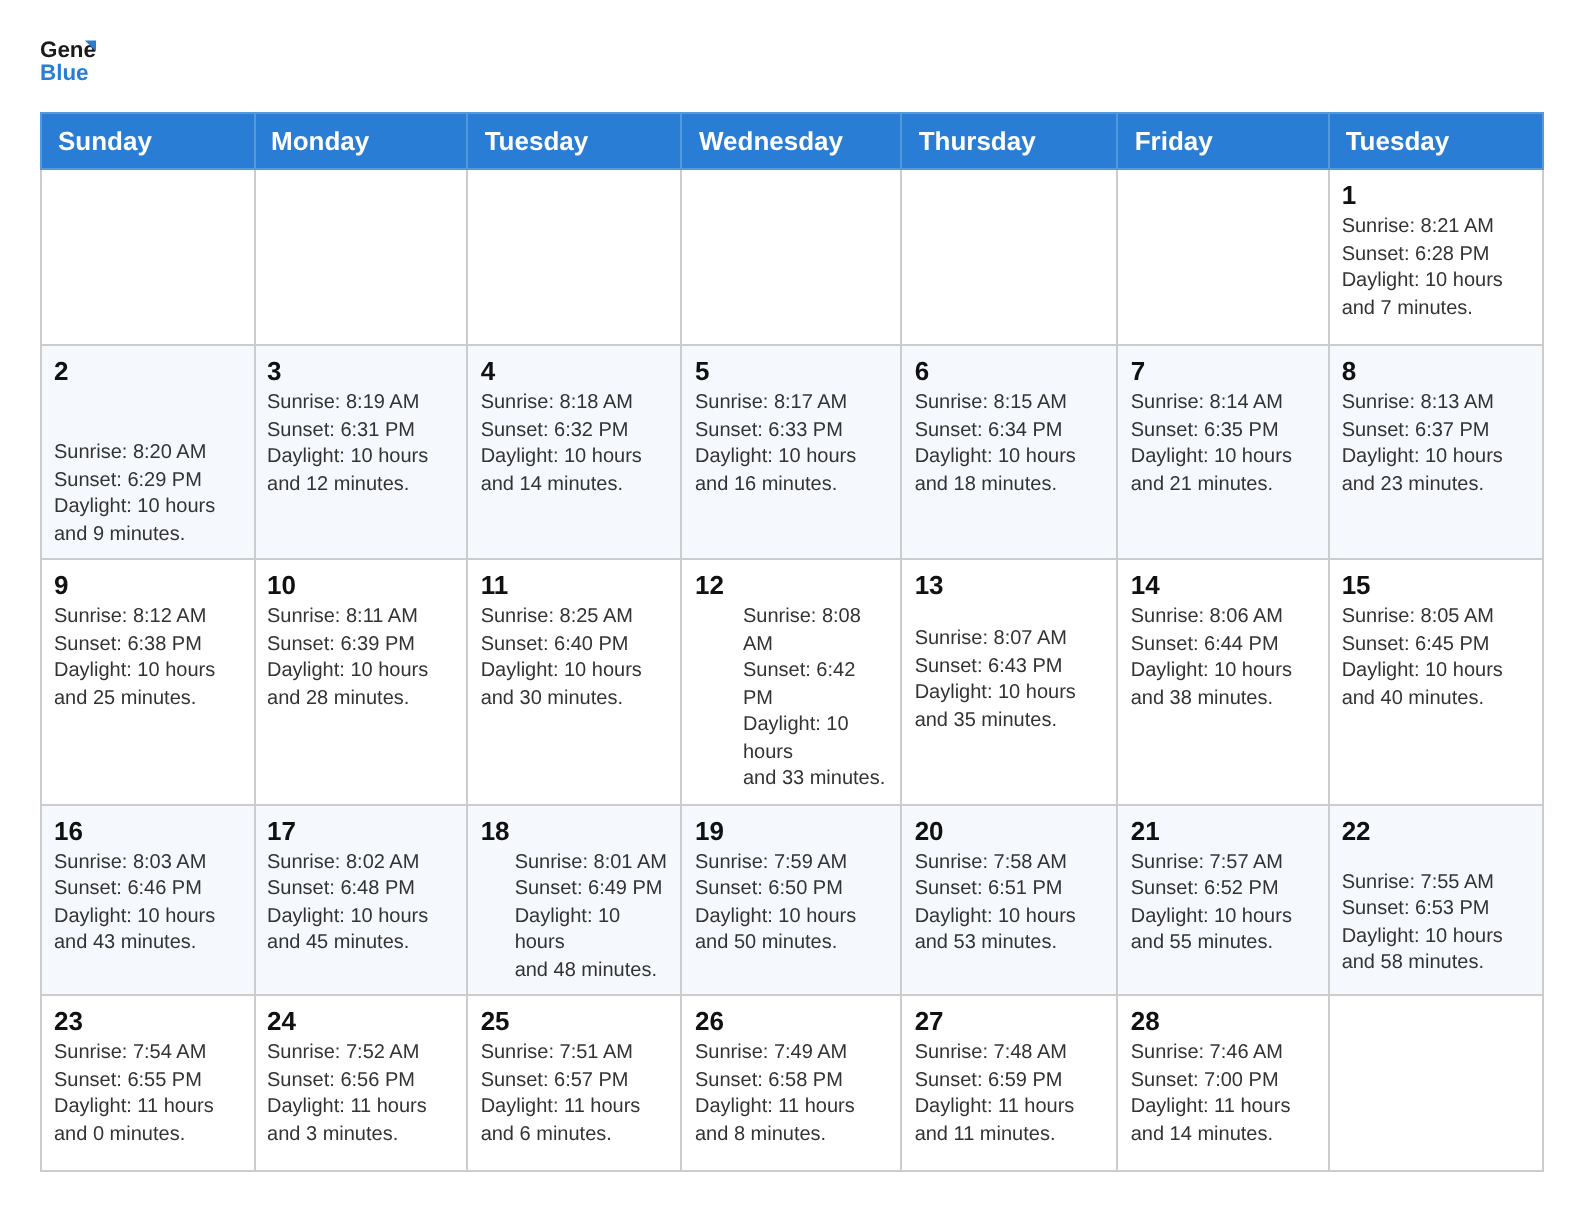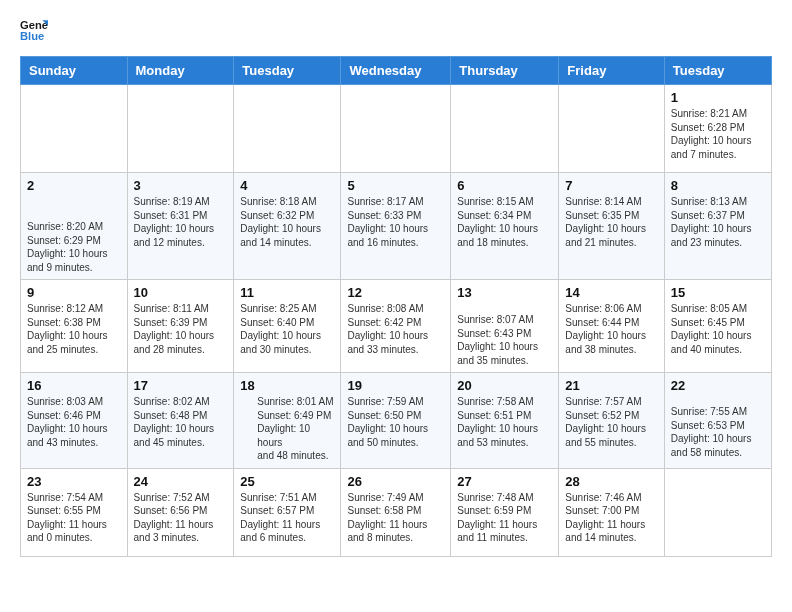--- a/index.html
+++ b/index.html
@@ -199,21 +199,21 @@
           </td>
           <td>
             <span class="day-num">11</span>
             <div class="day-info" style="white-space: pre-line;">Sunrise: 8:25 AM
 Sunset: 6:40 PM
 Daylight: 10 hours
 and 30 minutes.</div>
           </td>
           <td>
             <span class="day-num">12</span>
-            <div class="day-info" style="white-space: pre-line;">Sunrise: 8:08 AM
+            <div class="day-info" style="white-space: pre-line; margin-left: 24px;">Sunrise: 8:08 AM
 Sunset: 6:42 PM
 Daylight: 10 hours
 and 33 minutes.</div>
           </td>
           <td>
             <span class="day-num">13</span>
             <div class="day-info" style="white-space: pre-line; margin-top: 13px;">Sunrise: 8:07 AM
 Sunset: 6:43 PM
 Daylight: 10 hours
 and 35 minutes.</div>

